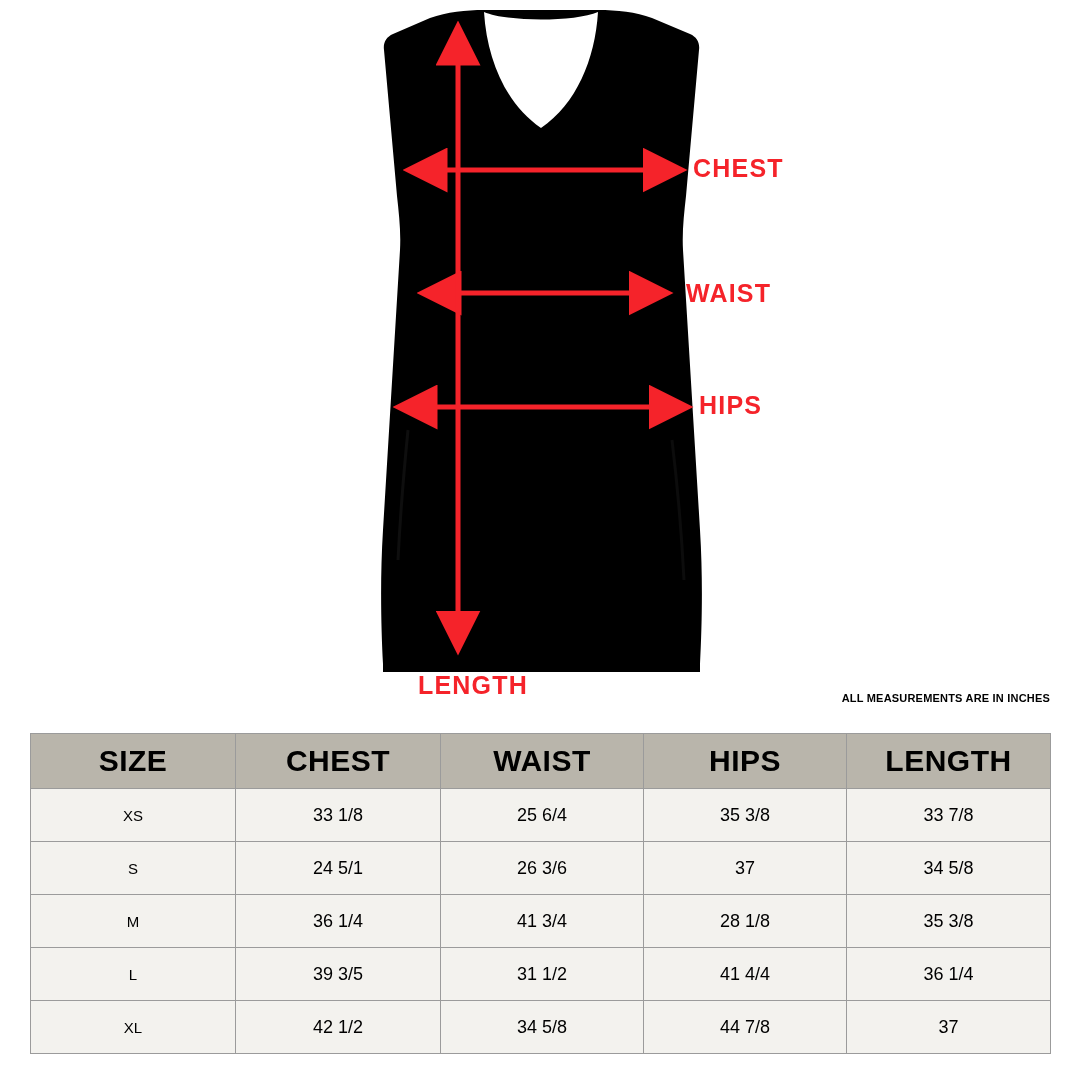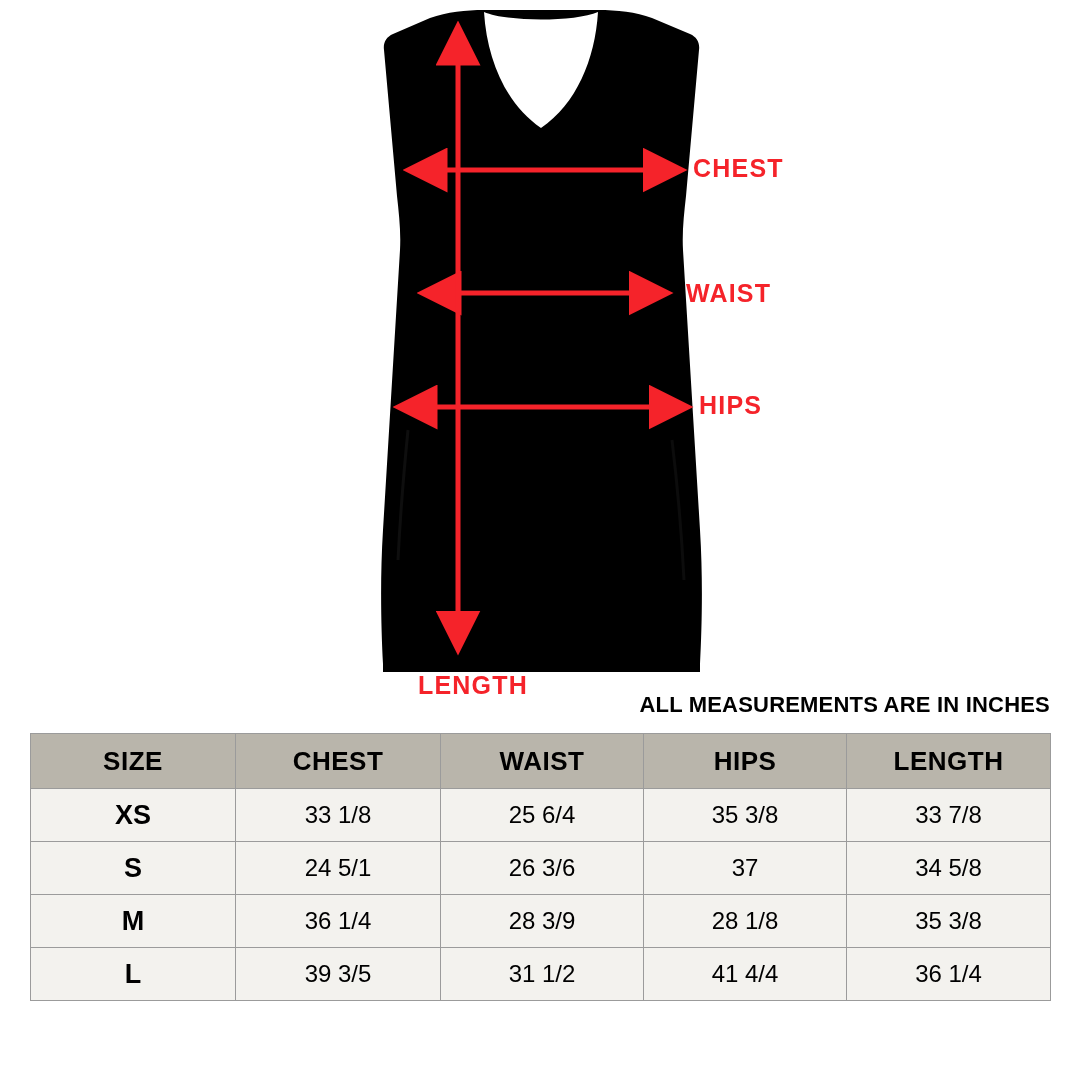--- a/index.html
+++ b/index.html
@@ -37,21 +37,21 @@
   #label-hips  { left: 699px; top: 391px; }
   #label-length { left: 418px; top: 671px; }
 
   #units-note {
     position: absolute;
     right: 30px;
     top: 692px;
     color: #000000;
     font-family: "Liberation Sans", sans-serif;
     font-weight: bold;
-    font-size: 22px;
+    font-size: 11px;
     letter-spacing: 0.2px;
     white-space: nowrap;
   }
 
   #size-table {
     position: absolute;
     left: 30px;
     top: 733px;
     width: 1020px;
     border-collapse: collapse;
@@ -61,33 +61,33 @@
   #size-table td {
     border: 1px solid #9b9b9b;
     text-align: center;
     vertical-align: middle;
     font-family: "Liberation Sans", sans-serif;
   }
   #size-table thead th {
     background: #b9b5ab;
     color: #000;
     font-weight: bold;
-    font-size: 26px;
+    font-size: 30px;
     height: 52px;
     letter-spacing: 0.5px;
   }
   #size-table tbody td {
     background: #f3f2ee;
     height: 50px;
-    font-size: 24px;
+    font-size: 18px;
     color: #000;
   }
   #size-table tbody td.size-cell {
-    font-weight: bold;
-    font-size: 27px;
+    font-weight: normal;
+    font-size: 15px;
   }
   #size-table col.c0 { width: 205px; }
   #size-table col.c1 { width: 205px; }
   #size-table col.c2 { width: 203px; }
   #size-table col.c3 { width: 203px; }
   #size-table col.c4 { width: 204px; }
 </style>
 </head>
 <body>
 
@@ -176,25 +176,32 @@
     <tr>
       <td class="size-cell">S</td>
       <td>24 5/1</td>
       <td>26 3/6</td>
       <td>37</td>
       <td>34 5/8</td>
     </tr>
     <tr>
       <td class="size-cell">M</td>
       <td>36 1/4</td>
-      <td>28 3/9</td>
+      <td>41 3/4</td>
       <td>28 1/8</td>
       <td>35 3/8</td>
     </tr>
     <tr>
       <td class="size-cell">L</td>
       <td>39 3/5</td>
       <td>31 1/2</td>
       <td>41 4/4</td>
       <td>36 1/4</td>
     </tr>
+    <tr>
+      <td class="size-cell">XL</td>
+      <td>42 1/2</td>
+      <td>34 5/8</td>
+      <td>44 7/8</td>
+      <td>37</td>
+    </tr>
   </tbody>
 </table>
 
 </body></html>

